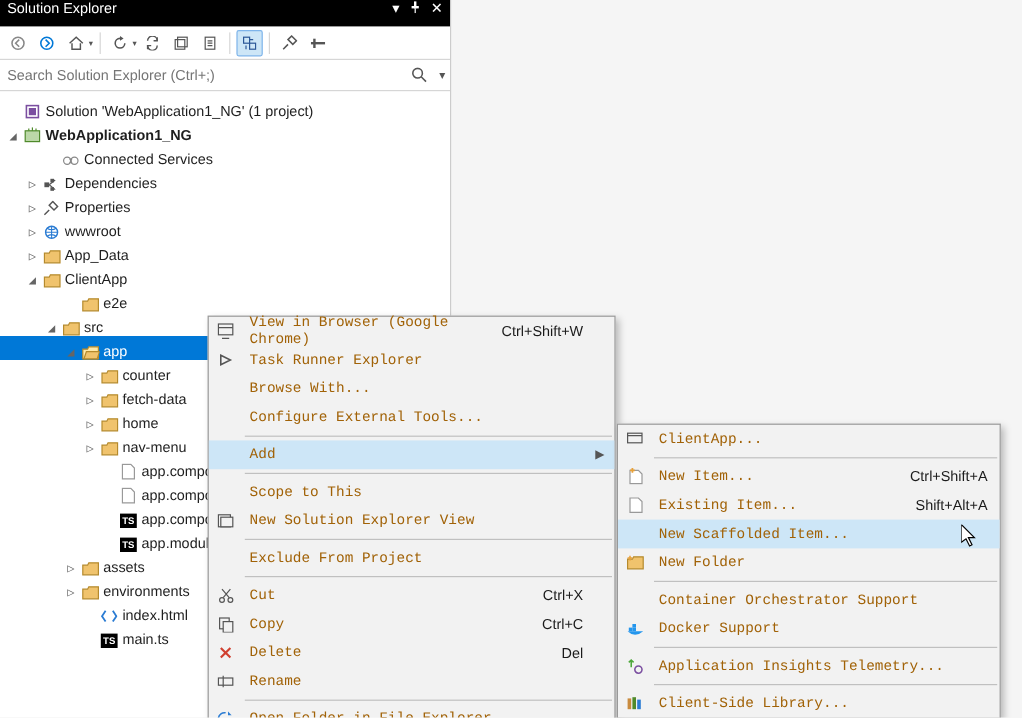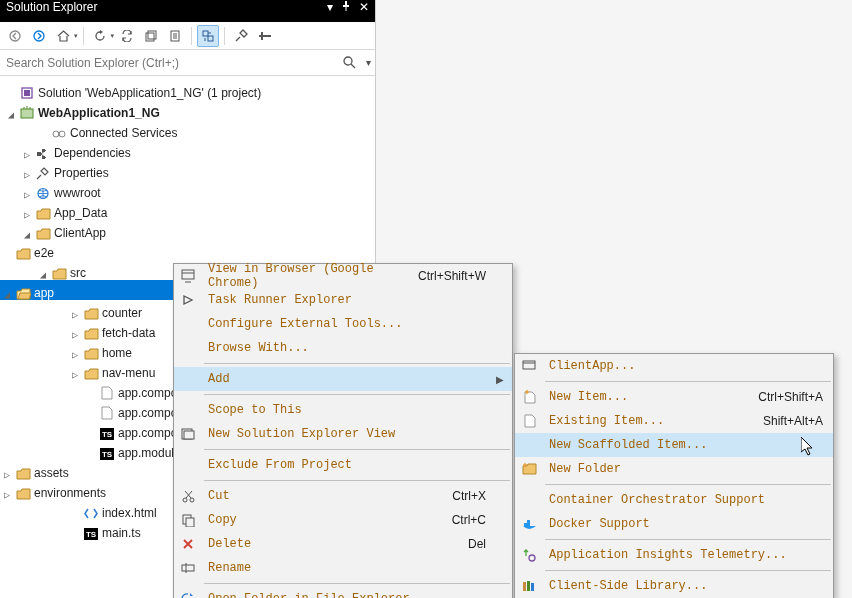--- a/index.html
+++ b/index.html
@@ -18,21 +18,21 @@
   .search-row .search-ico { width:24px; display:flex; align-items:center; justify-content:center; color:#555; }
   .tree { padding: 4px 0; color:#1e1e1e; overflow:hidden; }
   .node { display:flex; align-items:flex-end; height:20px; white-space:nowrap; }
   .node .exp { width:14px; text-align:center; font-size:10px; color:#656565; font-family: Consolas, monospace; }
   .node .ico { width:18px; display:flex; align-items:center; justify-content:center; }
   .node .label { padding-left:2px; }
   .node.selected { background:#0078d7; color:#fff; }
   .indent-0 { padding-left: 4px; }
   .indent-1 { padding-left: 20px; }
   .indent-2 { padding-left: 36px; }
-  .indent-3 { }
+  .indent-3 { padding-left: 52px; }
   .indent-4 { padding-left: 68px; }
   .indent-5 { padding-left: 84px; }
   .bold { font-weight: 700; }
 
   .ctx { position:absolute; background:#f2f2f2; border:1px solid #999; box-shadow: 3px 3px 6px rgba(0,0,0,.25); }
   .ctx .row { display:flex; align-items:center; height:24px; position:relative; }
   .ctx .row.hl { background:#cde6f7; }
   .ctx .gutter { width:28px; display:flex; align-items:center; justify-content:center; color:#555; }
   .ctx .lbl { flex:1; padding-left:6px; color:#a16207;font-family:Liberation Mono, monospace; }
   .ctx .shortcut { color:#1b1b1b; padding-right:10px; padding-left:20px; }
@@ -374,26 +374,26 @@
       <div class="gutter">
         <svg width="12" height="12">
           <path d="M2 2 L10 6 L2 10 Z" fill="none" stroke="#555" stroke-width="1.3"></path>
         </svg>
       </div>
       <div class="lbl">Task Runner Explorer</div>
       <div class="sub"></div>
     </div>
   <div class="row">
       <div class="gutter"></div>
+      <div class="lbl">Browse With...</div>
+      <div class="sub"></div>
+    </div>
+  <div class="row">
+      <div class="gutter"></div>
       <div class="lbl">Configure External Tools...</div>
-      <div class="sub"></div>
-    </div>
-  <div class="row">
-      <div class="gutter"></div>
-      <div class="lbl">Browse With...</div>
       <div class="sub"></div>
     </div>
   <div class="sep"></div>
   <div class="row hl">
       <div class="gutter"></div>
       <div class="lbl">Add</div>
       <div class="sub">▶</div>
     </div>
   <div class="sep"></div>
   <div class="row">

